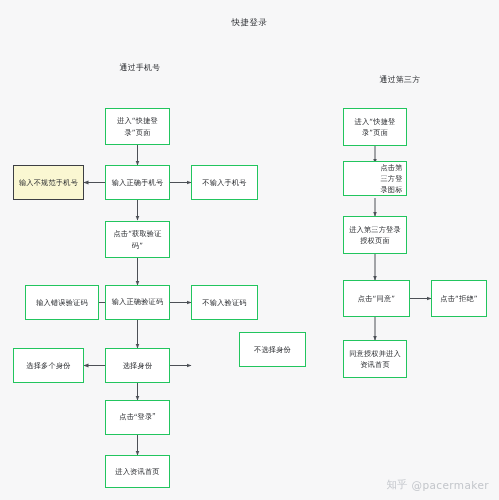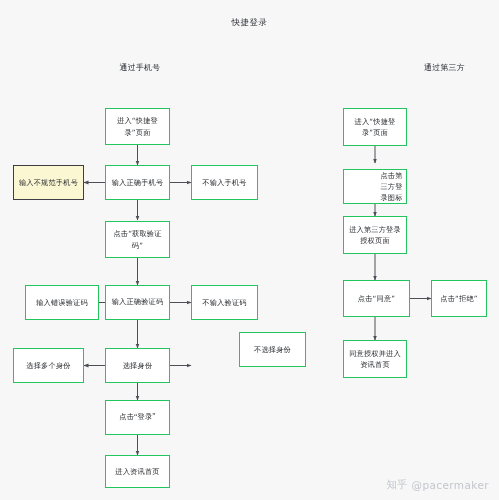--- a/index.html
+++ b/index.html
@@ -62,21 +62,21 @@
   }
 </style>
 </head>
 <body>
 
 <div id="stage">
 
   <div class="title" style="left:0;top:17px;width:499px;">快捷登录</div>
 
   <div class="col-head" style="left:75px;top:62px;width:130px;">通过手机号</div>
-  <div class="col-head" style="left:335px;top:62px;width:130px;text-align:right;">通过第三方</div>
+  <div class="col-head" style="left:335px;top:74px;width:130px;">通过第三方</div>
 
   <svg class="svg-layer" viewBox="0 0 499 500">
     <defs>
       <marker id="ah" viewBox="0 0 10 10" refX="9" refY="5" markerWidth="5" markerHeight="5" orient="auto-start-reverse">
         <path d="M0,1 L10,5 L0,9 z" fill="#4c5056"></path>
       </marker>
     </defs>
     <g stroke="#4c5056" stroke-width="1" fill="none" marker-end="url(#ah)">
 
       <path d="M137.5,145 L137.5,165"></path>
@@ -117,21 +117,21 @@
   <div class="node" style="left:13px;top:348px;width:71px;height:35px;">选择多个身份</div>
   <div class="node" style="left:105px;top:348px;width:65px;height:35px;">选择身份</div>
   <div class="node" style="left:191px;top:332px;width:67px;height:35px;margin-left:48px;">不选择身份</div>
 
   <div class="node" style="left:105px;top:400px;width:65px;height:35px;font-family:Liberation Serif, serif;">点击“登录”</div>
 
   <div class="node" style="left:105px;top:455px;width:65px;height:33px;">进入资讯首页</div>
 
   <div class="node" style="left:343px;top:108px;width:64px;height:38px;">进入“快捷登录”页面</div>
 
-  <div class="node" style="left:343px;top:169px;width:64px;height:35px;padding-left:36px;">点击第三方登录图标</div>
+  <div class="node" style="left:343px;top:161px;width:64px;height:35px;padding-left:36px;">点击第三方登录图标</div>
 
   <div class="node" style="left:343px;top:216px;width:64px;height:38px;">进入第三方登录授权页面</div>
 
   <div class="node" style="left:343px;top:280px;width:67px;height:37px;">点击“同意”</div>
   <div class="node" style="left:431px;top:280px;width:56px;height:37px;">点击“拒绝”</div>
 
   <div class="node" style="left:343px;top:340px;width:64px;height:38px;">同意授权并进入资讯首页</div>
 
   <div class="watermark">
     <span class="logo">知乎</span>

